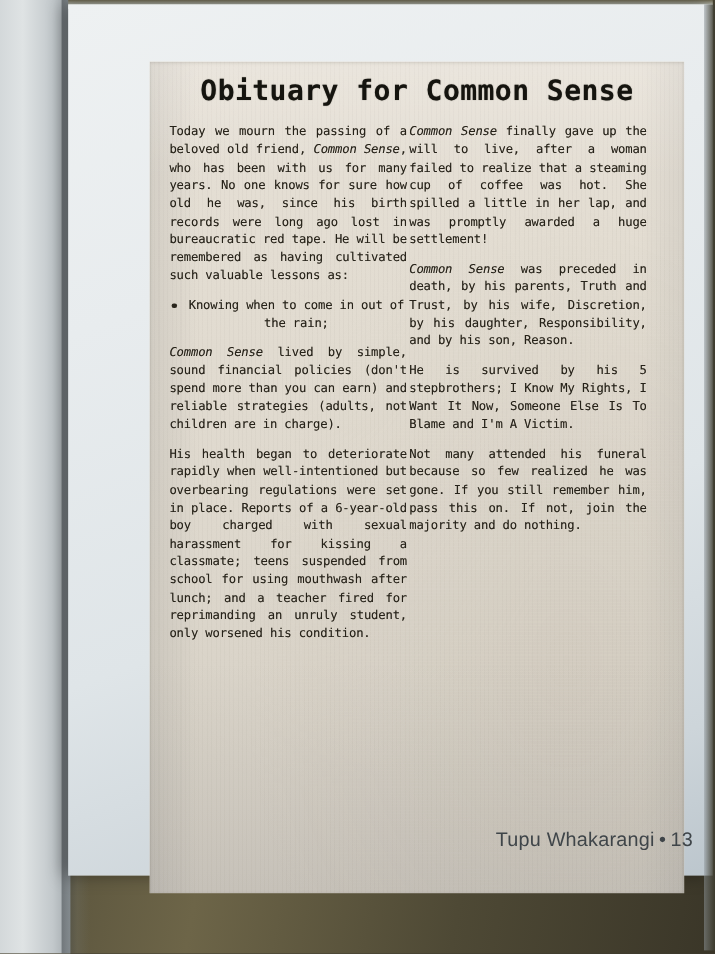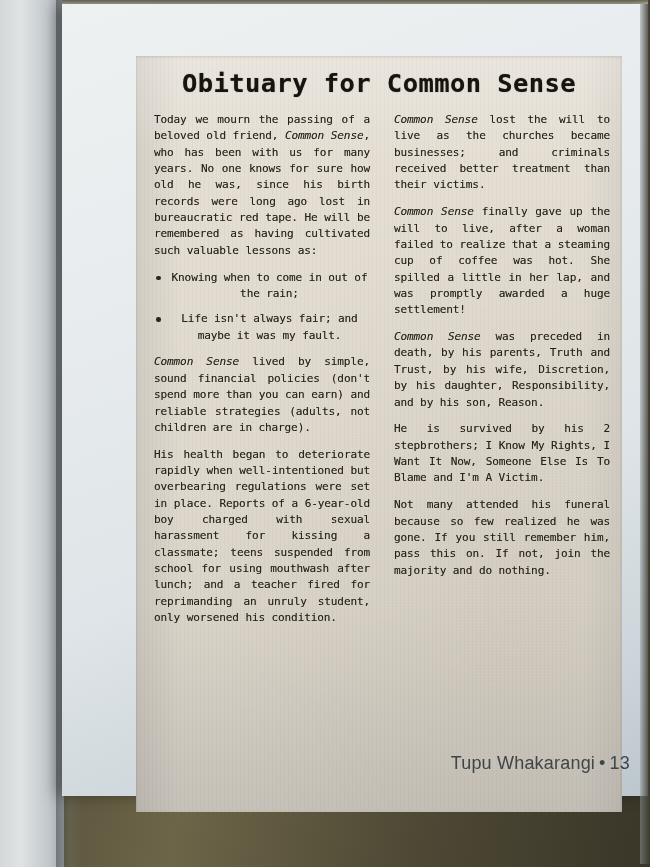--- a/index.html
+++ b/index.html
@@ -105,21 +105,21 @@
     font-weight: bold;
     font-size: 25.5px;
     letter-spacing: .4px;
     color: #15140f;
     margin: 2px 0 14px 0;
     text-shadow: 0 0 1px rgba(40,36,28,.55);
   }
 
   .columns {
     display: flex;
-    gap: 24px;
+    gap: 2px;
     align-items: flex-start;
   }
   .col {
     width: 216px;
     flex: 0 0 216px;
   }
 
   p.body, li.body {
     font-family: "DejaVu Sans Mono", monospace;
     font-size: 11.1px;
@@ -187,40 +187,38 @@
         <h1 class="title">Obituary for Common Sense</h1>
 
         <div class="columns">
 
           <div class="col">
 
             <p class="body"><span>Today we mourn the passing of a beloved old friend, </span><span class="em">Common Sense</span><span>, who has been with us for many years. No one knows for sure how old he was, since his birth records were long ago lost in bureaucratic red tape. He will be remembered as having cultivated such valuable lessons as:</span></p>
 
             <ul class="bullets">
               <li class="body"><span>Knowing when to come in out of the rain;</span></li>
-              <li class="body"><span>Life isn't always fair; and maybe it was my fault.</span></li>
             </ul>
 
             <p class="body"><span class="em">Common Sense</span><span> lived by simple, sound financial policies (don't spend more than you can earn) and reliable strategies (adults, not children are in charge).</span></p>
 
             <p class="body">His health began to deteriorate rapidly when well-intentioned but overbearing regulations were set in place. Reports of a 6-year-old boy charged with sexual harassment for kissing a classmate; teens suspended from school for using mouthwash after lunch; and a teacher fired for reprimanding an unruly student, only worsened his condition.</p>
 
           </div>
 
           <div class="col">
 
 
-            <p class="body"><span class="em">Common Sense</span><span> lost the will to live as the churches became businesses; and criminals received better treatment than their victims.</span></p>
 
 
             <p class="body"><span class="em">Common Sense</span><span> finally gave up the will to live, after a woman failed to realize that a steaming cup of coffee was hot. She spilled a little in her lap, and was promptly awarded a huge settlement!</span></p>
 
             <p class="body"><span class="em">Common Sense</span><span> was preceded in death, by his parents, Truth and Trust, by his wife, Discretion, by his daughter, Responsibility, and by his son, Reason.</span></p>
 
-            <p class="body">He is survived by his 2 stepbrothers; I Know My Rights, I Want It Now, Someone Else Is To Blame and I'm A Victim.</p>
+            <p class="body">He is survived by his 5 stepbrothers; I Know My Rights, I Want It Now, Someone Else Is To Blame and I'm A Victim.</p>
 
             <p class="body">Not many attended his funeral because so few realized he was gone. If you still remember him, pass this on. If not, join the majority and do nothing.</p>
           </div>
 
         </div>
 
       </div>
 
       <div class="vignette"></div>
     </div>

